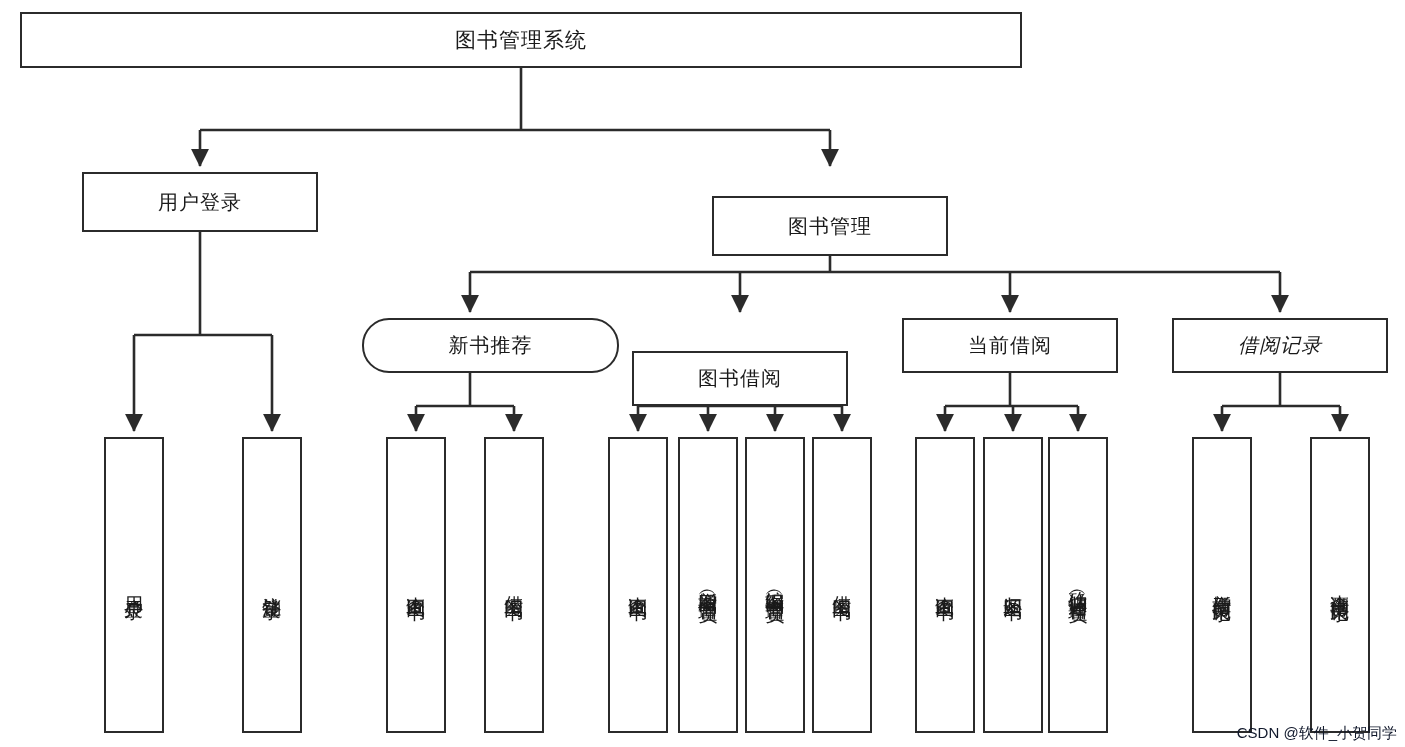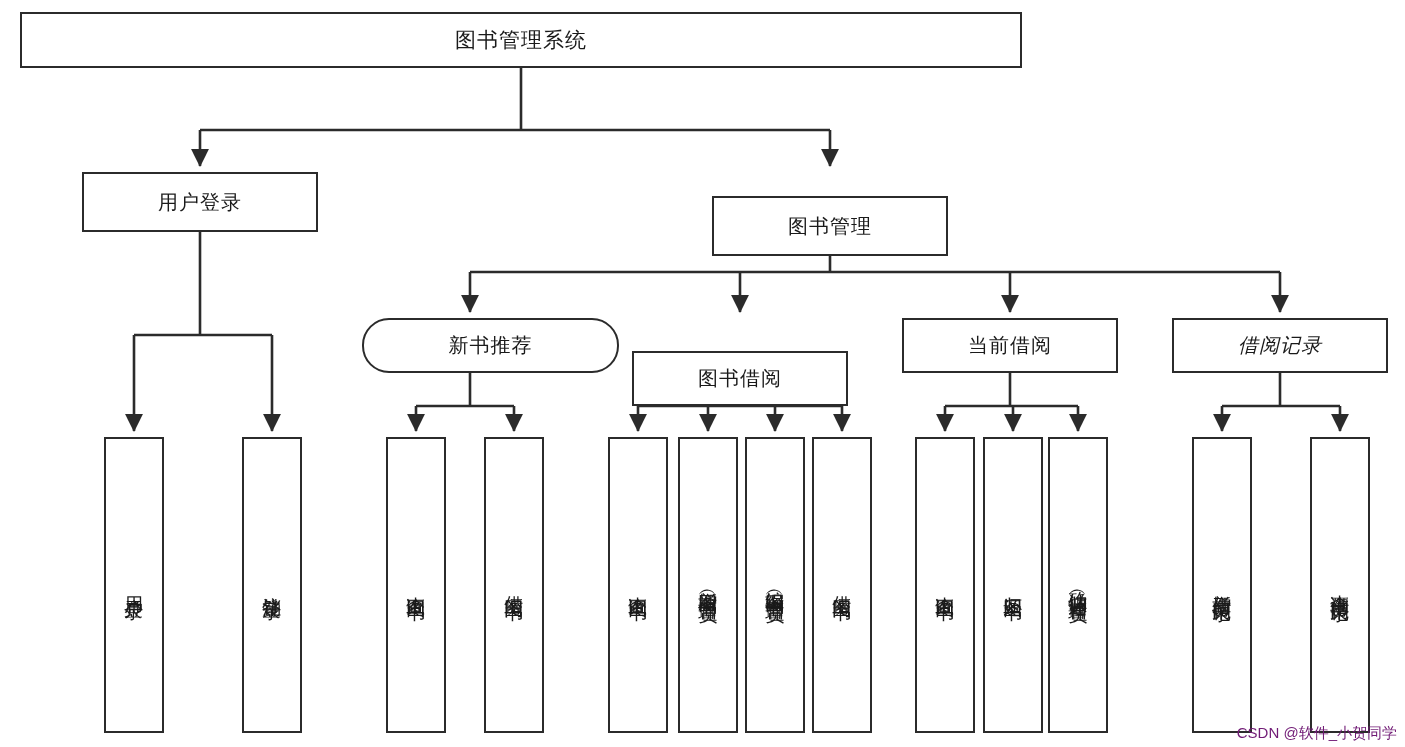--- a/index.html
+++ b/index.html
@@ -55,21 +55,21 @@
     writing-mode: vertical-rl;
     text-orientation: upright;
     display: block;
     max-height: 100%;
   }
   .watermark {
     position: absolute;
     right: 8px;
     bottom: 4px;
     font-size: 15px;
-    color: #701a75;
+    color: #0f172a;
     white-space: nowrap;
     z-index: 3;
     font-family: "Liberation Sans", "DejaVu Sans", sans-serif;
   }
 </style>
 </head>
 <body>
 
 <div id="canvas">
 

